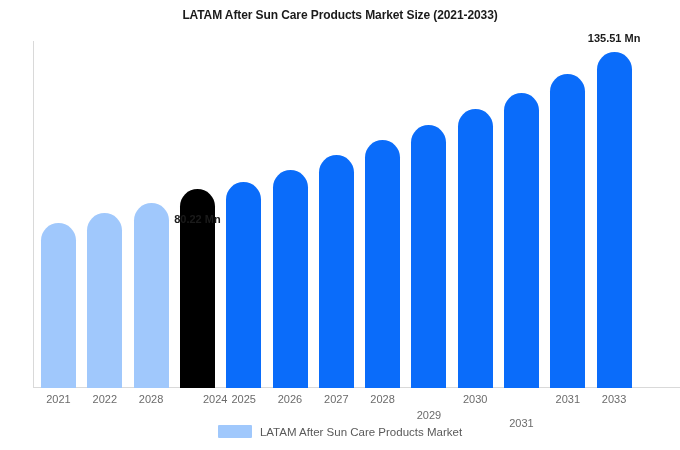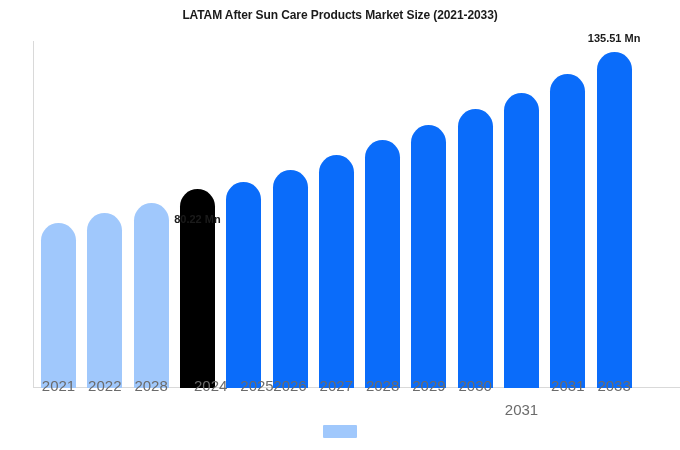--- a/index.html
+++ b/index.html
@@ -69,24 +69,24 @@
     position: absolute;
     bottom: 0;
     width: 35px;
     border-top-left-radius: 17.5px;
     border-top-right-radius: 17.5px;
   }
 
   
   .x-tick {
     position: absolute;
-    top: 336px;
+    top: 352px;
     width: 60px;
     text-align: center;
-    font-size: 15px;
+    font-size: 11px;
     color: #6b6b6b;
     white-space: nowrap;
   }
 
   
   .value-label {
     position: absolute;
     font-size: 11px;
     font-weight: bold;
     color: #1b1b1b;
@@ -140,33 +140,34 @@
         <div class="bar" style="left: 424.7px; height: 278.839px; background: rgb(10, 108, 250);"></div>
         <div class="bar" style="left: 471px; height: 294.95px; background: rgb(10, 108, 250);"></div>
         <div class="bar" style="left: 517.3px; height: 313.539px; background: rgb(10, 108, 250);"></div>
         <div class="bar" style="left: 563.6px; height: 335.871px; background: rgb(10, 108, 250);"></div>
       </div>
     <div id="x-ticks">
         <div class="x-tick" style="left: -4.5px;">2021</div>
         <div class="x-tick" style="left: 41.8px;">2022</div>
         <div class="x-tick" style="left: 88.1px;">2028</div>
         <div class="x-tick" style="left: 134.4px; text-align: right;">2024</div>
-        <div class="x-tick" style="left: 180.7px; text-align: right;">2025</div>
+        <div class="x-tick" style="left: 180.7px;">2025</div>
         <div class="x-tick" style="left: 227px;">2026</div>
         <div class="x-tick" style="left: 273.3px;">2027</div>
         <div class="x-tick" style="left: 319.6px;">2028</div>
-        <div class="x-tick" style="left: 365.9px;">2029</div>
+        <div class="x-tick" style="left: 365.9px; margin-top: 16px;">2029</div>
         <div class="x-tick" style="left: 412.2px;">2030</div>
         <div class="x-tick" style="left: 458.5px; margin-top: 24px;">2031</div>
         <div class="x-tick" style="left: 504.8px;">2031</div>
         <div class="x-tick" style="left: 551.1px;">2033</div>
       </div>
     <div id="value-labels">
         <div class="value-label" style="left: 164.4px; top: 128.169px; margin-top: 44px;">80.22 Mn</div>
         <div class="value-label" style="left: 581.1px; top: -8.87121px;">135.51 Mn</div>
       </div>
   </div>
 
   <div id="legend">
     <span id="legend-swatch" style="background: rgb(160, 200, 252);"></span>
+    <span id="legend-label">LATAM After Sun Care Products Market</span>
   </div>
 
 </div>
 
 </body></html>

